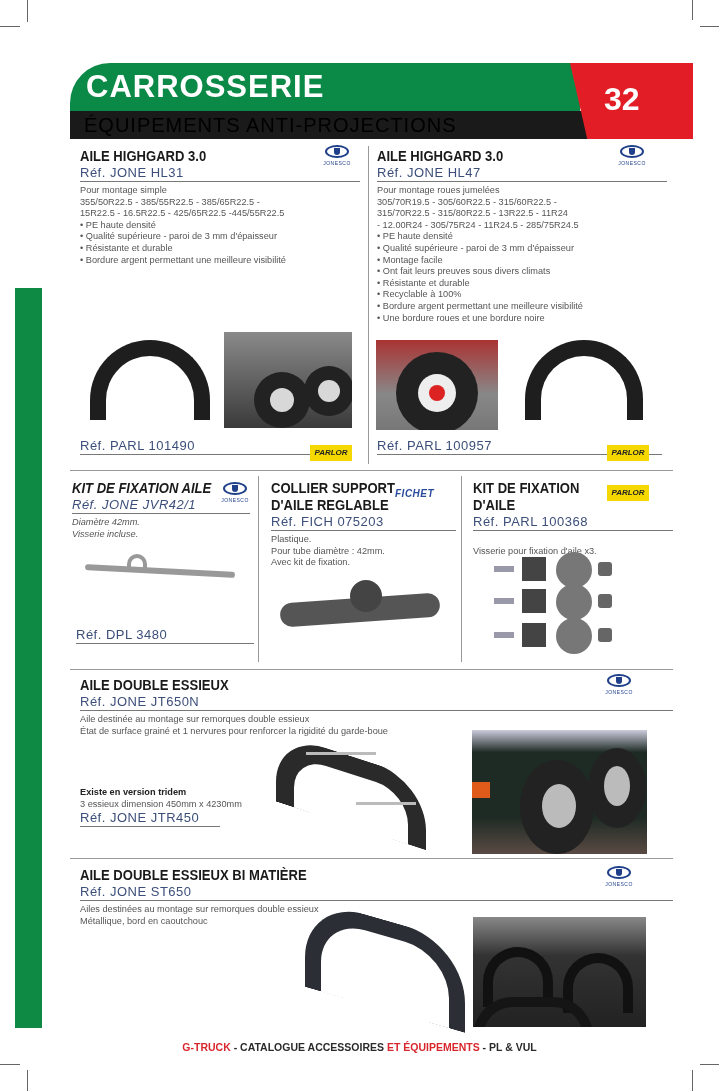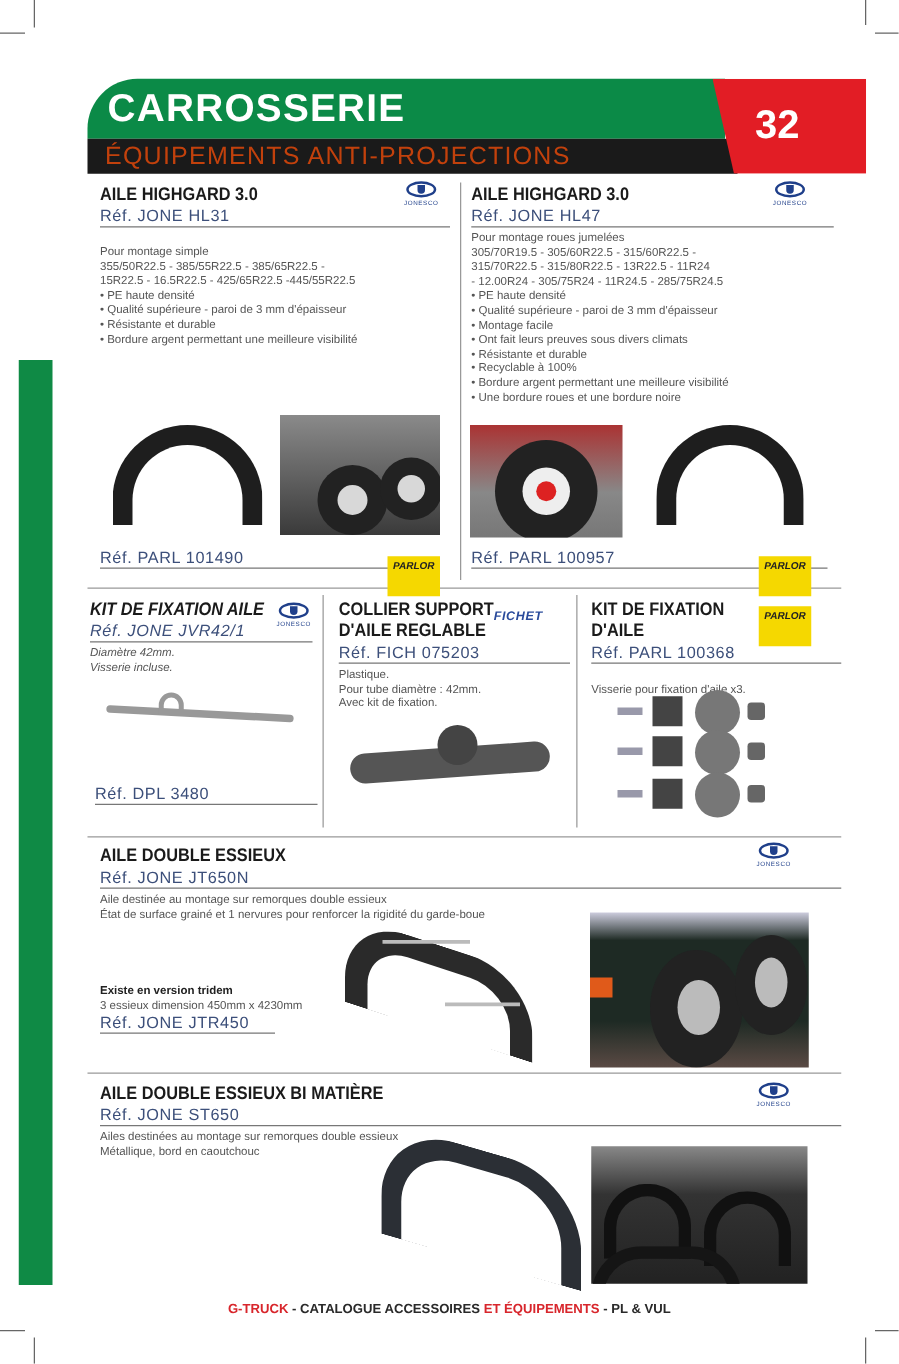--- a/index.html
+++ b/index.html
@@ -8,39 +8,39 @@
 
   .crop { position:absolute; background:#666; }
   .side-bar { position:absolute; left:15px; top:288px; width:27px; height:740px; background:#0f8a45; }
 
   
   .hdr { position:absolute; left:70px; top:63px; width:623px; height:76px; }
   .hdr-green { position:absolute; left:0; top:0; width:510px; height:48px; background:#0b8a47; border-top-left-radius:40px; }
   .hdr-black { position:absolute; left:0; top:48px; width:520px; height:28px; background:#1a1a1a; }
   .hdr-red { position:absolute; left:500px; top:0; width:123px; height:76px; background:#e21d25; clip-path:polygon(0 0,100% 0,100% 100%,14% 100%); }
   .hdr-title { position:absolute; left:16px; top:6px; font-size:31px; font-weight:bold; color:#fff; letter-spacing:1px; }
-  .hdr-sub { position:absolute; left:14px; top:51px; font-size:20px; color:#c2410c; letter-spacing:1px; }
+  .hdr-sub { position:absolute; left:14px; top:51px; font-size:20px; color:#000000; letter-spacing:1px; }
   .hdr-page { position:absolute; left:534px; top:18px; font-size:32px; font-weight:bold; color:#fff; }
 
   .prod-title { font-weight:bold; font-size:14.5px; color:#1a1a1a; line-height:17px; font-family:"Liberation Sans", sans-serif; transform:scaleX(0.9); transform-origin:left; white-space:nowrap; }
   .prod-ref { font-size:13px; color:#3c4f7a; line-height:16px; letter-spacing:0.5px; }
   .ref-line { border-bottom:1px solid #777; }
   .desc { font-size:9.2px; line-height:11.6px; color:#555; }
   .desc div { white-space:nowrap; }
   .box { position:absolute; }
 
   .vline { position:absolute; width:1px; background:#999; }
   .hline { position:absolute; height:1px; background:#999; }
 
   
   .logo-jone { position:absolute; width:38px; height:24px; }
   .logo-jone .oval { width:24px; height:13px; border:2px solid #1f3f8a; border-radius:50%; margin:0 auto; position:relative; background:#fff; }
   .logo-jone .oval::after { content:""; position:absolute; left:7px; top:1px; width:6px; height:7px; background:#1f3f8a; border-radius:0 0 3px 3px; }
   .logo-jone .txt { font-size:5px; color:#1f3f8a; text-align:center; letter-spacing:0.5px; margin-top:2px; }
-  .logo-parlor { position:absolute; width:42px; height:32px; background:#f5d800; font-size:8px; font-weight:bold; font-style:italic; color:#222; text-align:center; line-height:16px; }
+  .logo-parlor { position:absolute; width:42px; height:16px; background:#f5d800; font-size:8px; font-weight:bold; font-style:italic; color:#222; text-align:center; line-height:16px; }
   .logo-fichet { position:absolute; font-size:10px; font-weight:bold; font-style:italic; color:#2a4b9b; letter-spacing:0.5px; }
 
   
   .img { position:absolute; }
   .fender { position:absolute; border:16px solid #1e1e1e; border-bottom:none; border-radius:90px 90px 0 0; }
   .photo { position:absolute; background:#555; overflow:hidden; }
   .wheel { position:absolute; border-radius:50%; background:#222; }
   .hub { position:absolute; border-radius:50%; background:#d8d8d8; }
 
   .footer { position:absolute; left:0; width:719px; top:1041px; text-align:center; font-size:10.5px; color:#2a2a2a; font-weight:bold; }
@@ -71,21 +71,21 @@
 
 <div class="vline" style="left:368px;top:146px;height:318px;"></div>
 <div class="hline" style="left:70px;top:470px;width:603px;"></div>
 <div class="vline" style="left:258px;top:476px;height:186px;"></div>
 <div class="vline" style="left:461px;top:476px;height:186px;"></div>
 <div class="hline" style="left:70px;top:669px;width:603px;"></div>
 <div class="hline" style="left:70px;top:858px;width:603px;"></div>
 
 <div class="box" style="left:80px;top:148px;width:280px;">
   <div class="prod-title">AILE HIGHGARD 3.0</div>
-  <div class="prod-ref ref-line" style="margin-bottom:14px;">Réf. JONE HL31</div>
+  <div class="prod-ref ref-line" style="margin-bottom:3px;">Réf. JONE HL31</div>
   <div class="desc">
     <div>Pour montage simple</div>
     <div>355/50R22.5 - 385/55R22.5 - 385/65R22.5 -</div>
     <div>15R22.5 - 16.5R22.5 - 425/65R22.5 -445/55R22.5</div>
     <div>• PE haute densité</div>
     <div>• Qualité supérieure - paroi de 3 mm d'épaisseur</div>
     <div>• Résistante et durable</div>
     <div>• Bordure argent permettant une meilleure visibilité</div>
   </div>
 </div>

